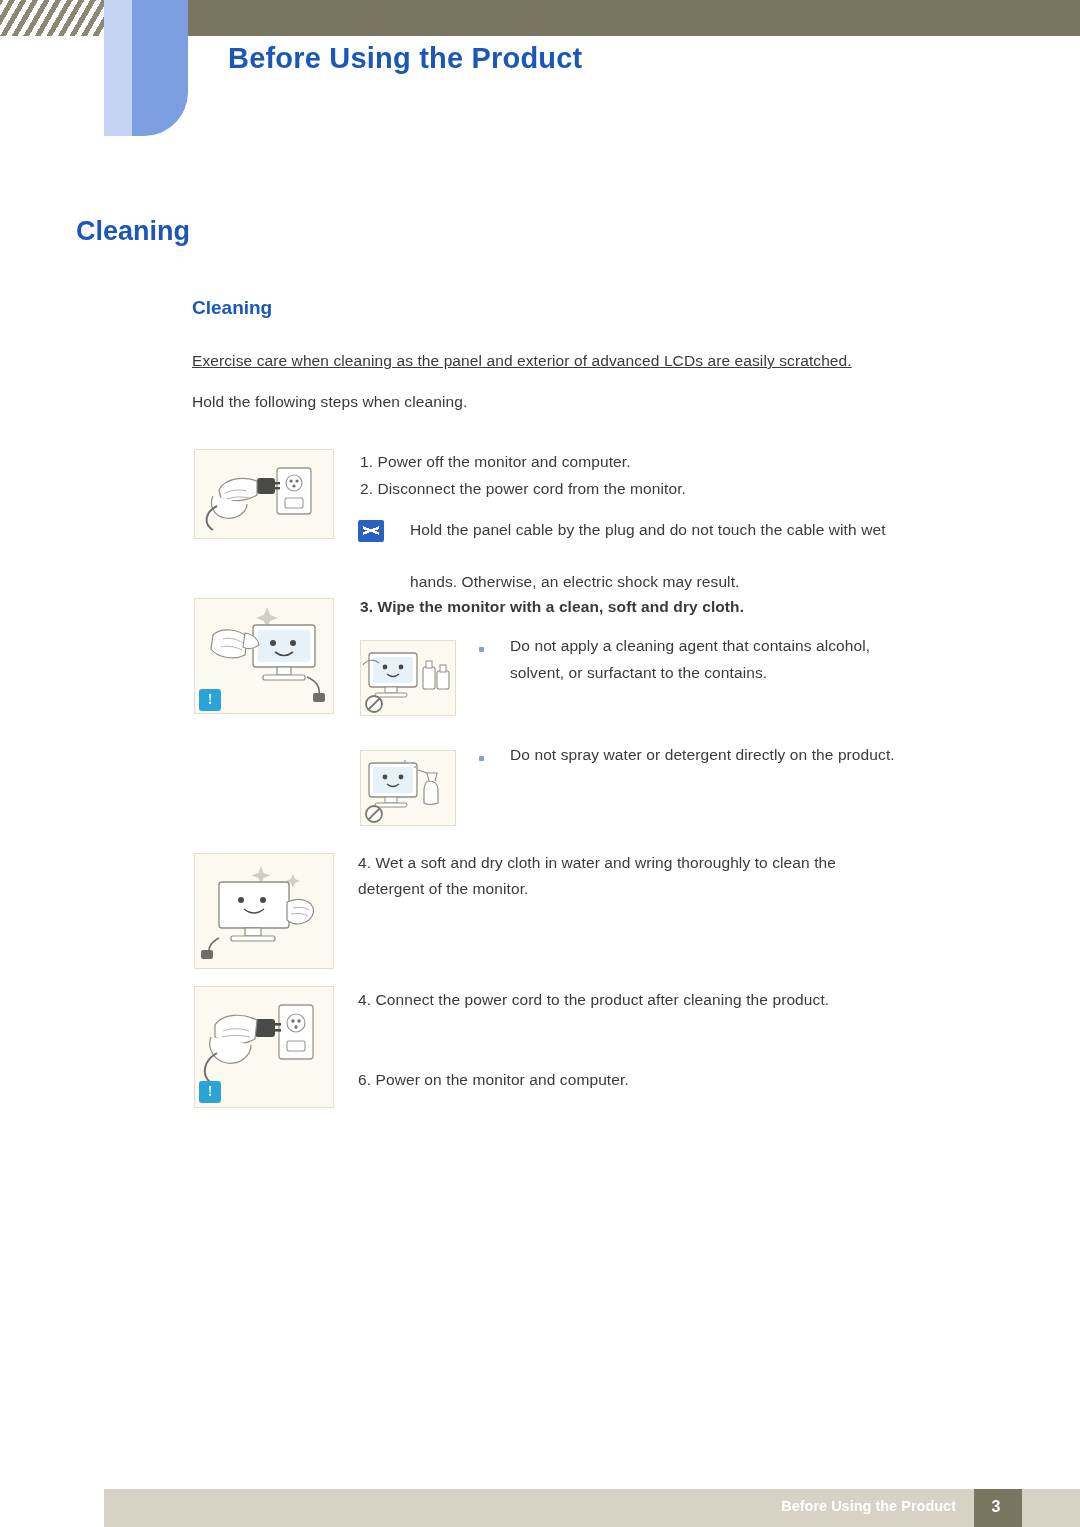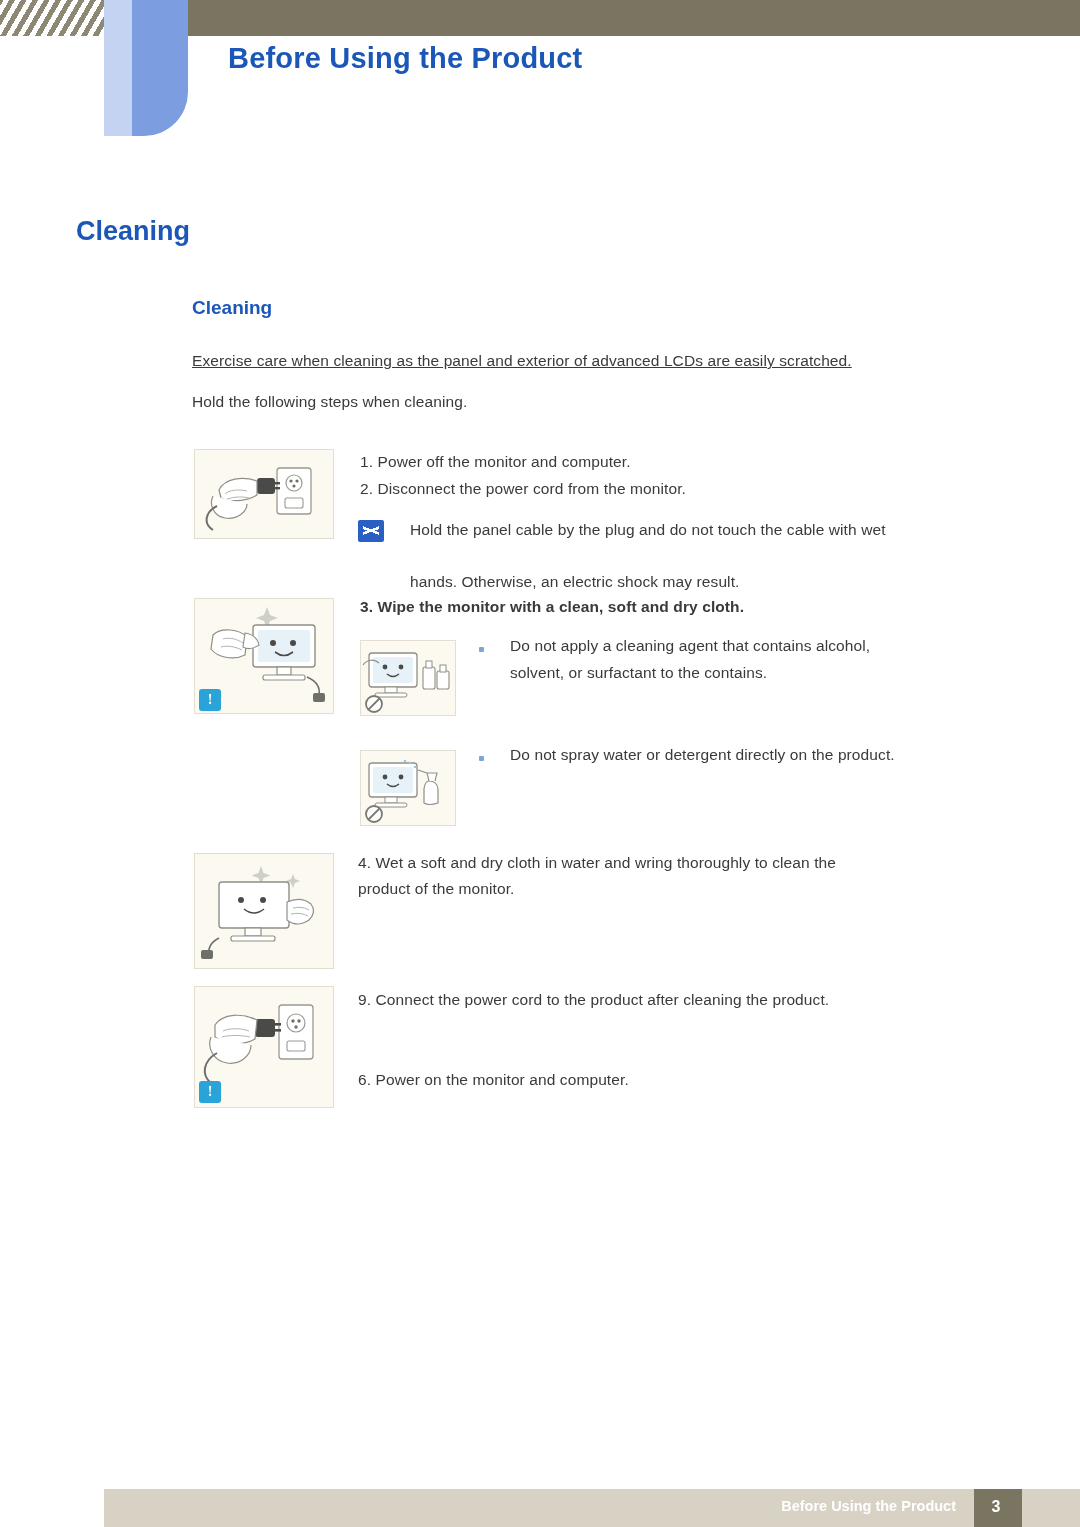--- a/index.html
+++ b/index.html
@@ -319,21 +319,21 @@
     <path d="M92 48 q14 -6 24 2 q6 8 -2 16 q-12 8 -22 0 Z" fill="#ffffff" stroke="#8f8f88" stroke-width="1.2"></path>
     <path d="M98 54 q10 -2 16 2" fill="none" stroke="#b3b3ac" stroke-width="1"></path>
     <path d="M96 60 q10 -2 17 2" fill="none" stroke="#b3b3ac" stroke-width="1"></path>
 
     <path d="M24 84 q-12 6 -10 18" fill="none" stroke="#6f6f6a" stroke-width="1.6"></path>
     <rect x="6" y="96" width="12" height="9" rx="2" fill="#6f6f6a"></rect>
   </svg>
 </div>
 
 <div class="para" style="top:850px; left:358px; width:620px;">4. Wet a soft and dry cloth in water and wring thoroughly to clean the</div>
-<div class="para" style="top:876px; left:358px; width:620px;">product of the monitor.</div>
+<div class="para" style="top:876px; left:358px; width:620px;">detergent of the monitor.</div>
 
 <div class="figure" style="top:986px; left:194px; width:140px; height:122px;">
   <svg width="138" height="120" viewBox="0 0 138 120">
 
     <rect x="84" y="18" width="34" height="54" rx="3" fill="#ffffff" stroke="#9a9a92" stroke-width="1.3"></rect>
     <circle cx="101" cy="36" r="9" fill="none" stroke="#9a9a92" stroke-width="1.2"></circle>
     <circle cx="98" cy="34" r="1.7" fill="#6f6f6a"></circle>
     <circle cx="104" cy="34" r="1.7" fill="#6f6f6a"></circle>
     <circle cx="101" cy="40" r="1.7" fill="#6f6f6a"></circle>
     <rect x="92" y="54" width="18" height="10" rx="2" fill="none" stroke="#9a9a92" stroke-width="1.1"></rect>
@@ -345,19 +345,19 @@
     <path d="M20 38 C28 26, 48 26, 62 33 L60 52 C46 60, 28 56, 20 50 Z" fill="#ffffff" stroke="#8f8f88" stroke-width="1.2"></path>
     <path d="M28 44 C34 41, 46 41, 54 44" fill="none" stroke="#b3b3ac" stroke-width="1"></path>
     <path d="M27 50 C34 48, 46 48, 55 50" fill="none" stroke="#b3b3ac" stroke-width="1"></path>
     <path d="M16 50 C12 60, 18 74, 32 76 C46 78, 56 68, 56 58" fill="#ffffff" stroke="#8f8f88" stroke-width="1.2"></path>
 
     <path d="M22 66 C8 74, 6 88, 16 96" fill="none" stroke="#6f6f6a" stroke-width="2"></path>
   </svg>
 </div>
 <div class="badge-blue" style="top:1081px; left:199px;">!</div>
 
-<div class="para" style="top:987px; left:358px; width:640px;">9. Connect the power cord to the product after cleaning the product.</div>
+<div class="para" style="top:987px; left:358px; width:640px;">4. Connect the power cord to the product after cleaning the product.</div>
 <div class="para" style="top:1019px; left:358px; width:640px;margin-top:48px;">6. Power on the monitor and computer.</div>
 
 <div class="footer-band"></div>
 <div class="footer-text">Before Using the Product</div>
 <div class="footer-pagebox"></div>
 <div class="footer-pagenum">3</div>
 
 </body></html>

